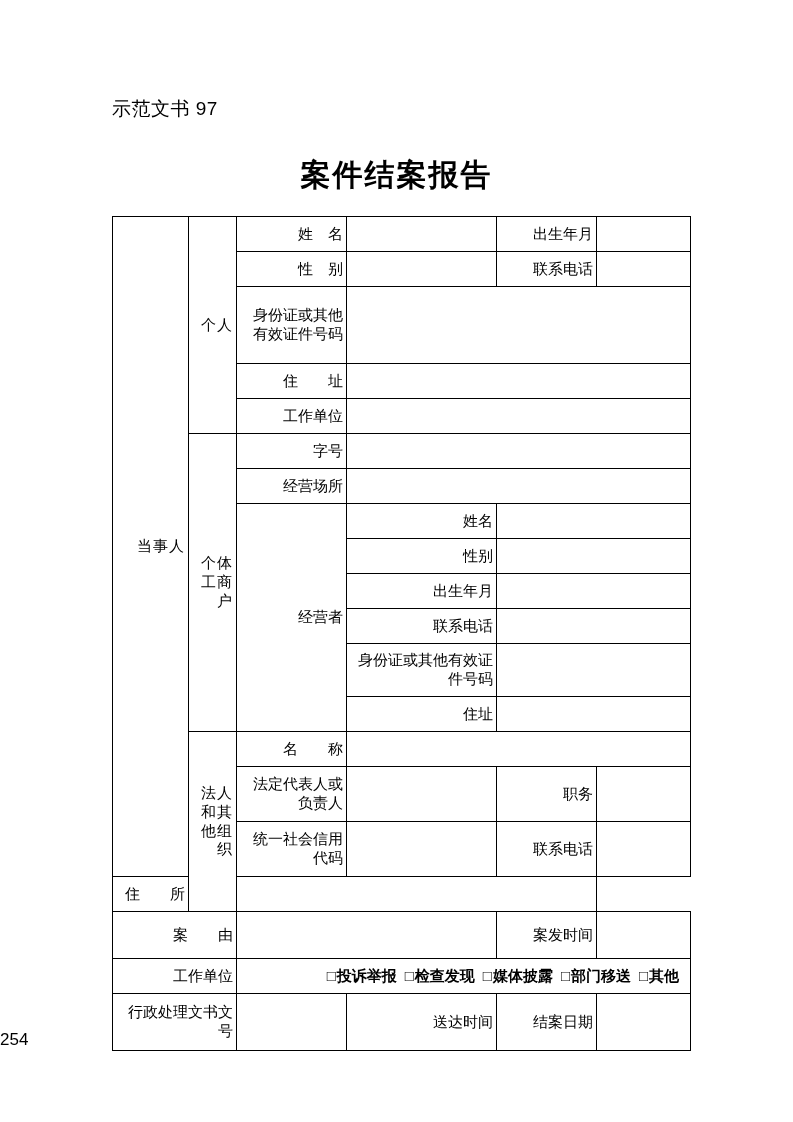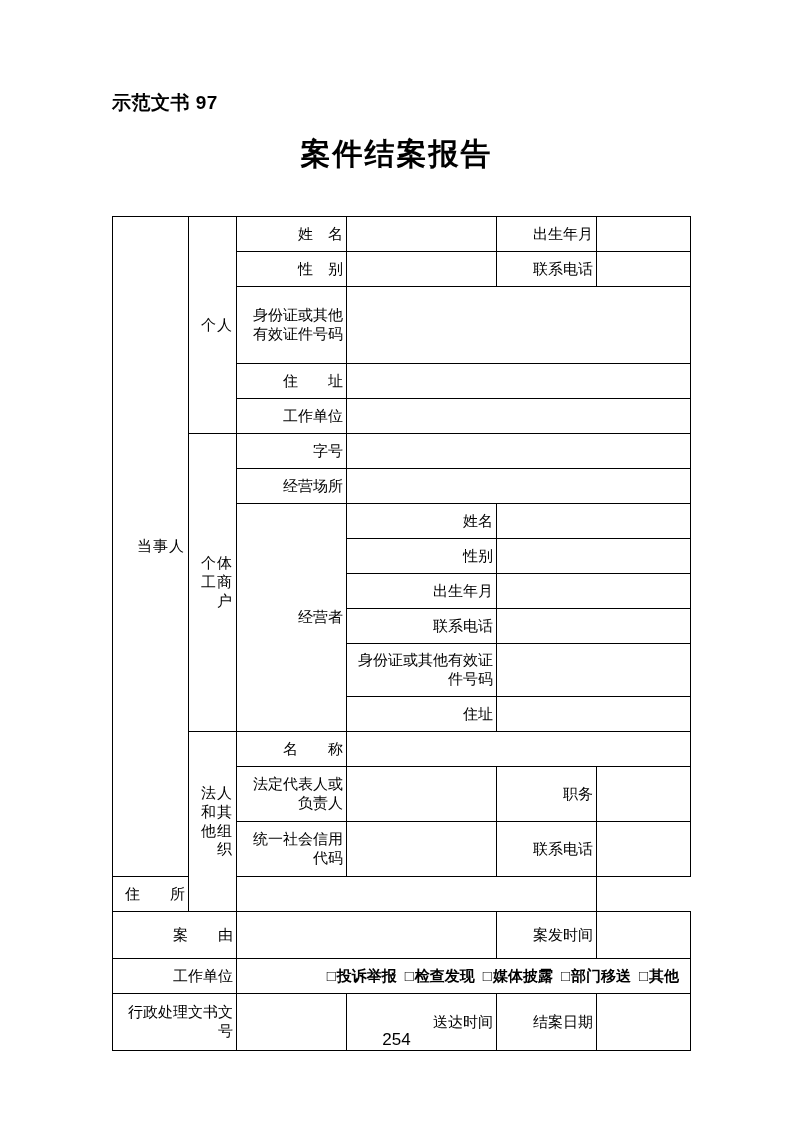--- a/index.html
+++ b/index.html
@@ -17,30 +17,30 @@
   .page {
     width: 793px;
     height: 1122px;
     box-sizing: border-box;
     padding: 0;
     position: relative;
   }
   .doc-code {
     position: absolute;
     left: 112px;
-    top: 90px;
+    top: 96px;
     font-size: 19px;
     font-family: "Liberation Sans", "DejaVu Sans", sans-serif;
-    font-weight: bold;
+    font-weight: normal;
     letter-spacing: 0.5px;
   }
   .doc-title {
     position: absolute;
     left: 0;
-    top: 134px;
+    top: 155px;
     width: 793px;
     text-align: center;
     font-size: 30px;
     font-weight: bold;
     font-family: "Liberation Sans", "DejaVu Sans", sans-serif;
     letter-spacing: 2px;
   }
   table.main {
     position: absolute;
     left: 112px;
@@ -75,21 +75,20 @@
     font-size: 15px;
   }
   .checks .cb { margin-right: 1px; }
   .checks .grp { margin-right: 8px; white-space: nowrap; font-weight: bold; }
   .tall-source td { height: 40px; }
   .page-num {
     position: absolute;
     left: 0;
     top: 1030px;
     width: 793px;
-    text-align: center;
     font-size: 17px;
     font-family: "Liberation Sans", "DejaVu Sans", sans-serif;
   }
 </style>
 </head>
 <body>
 
 <div class="page">
 
   <div class="doc-code">示范文书 97</div>

